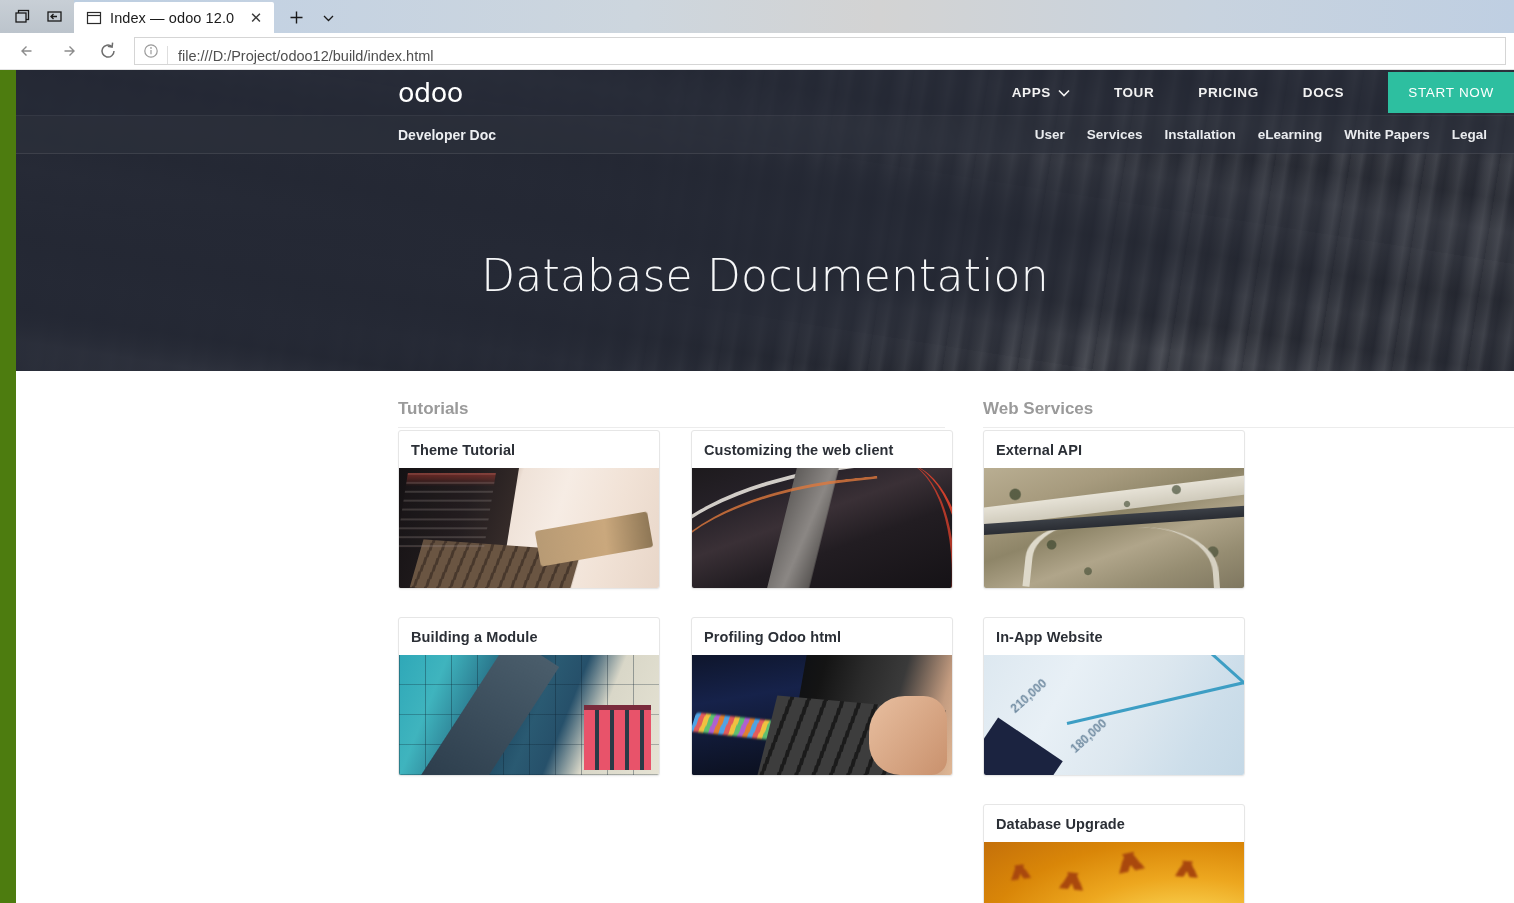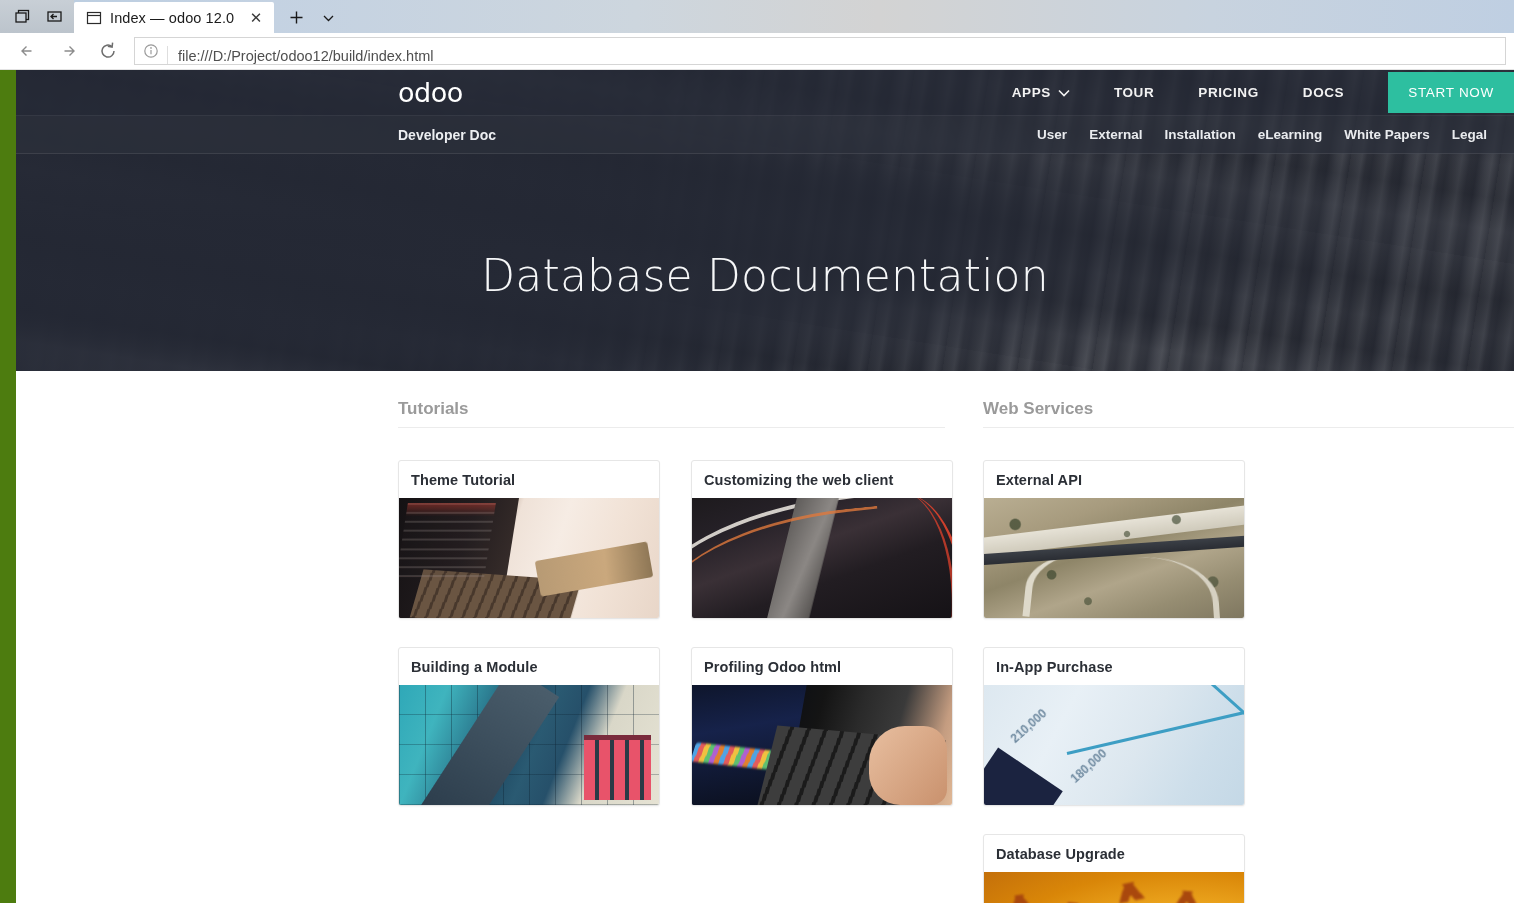--- a/index.html
+++ b/index.html
@@ -188,21 +188,21 @@
   .columns {
     display:flex;
     padding-left:382px;
     gap:0;
   }
   .col { width:585px; flex:0 0 585px; }
   .col-2 { width:547px; flex:0 0 547px; }
 
   .section-head {
     color:#9a9a9a; font-size:17px; font-weight:600;
-    padding-bottom:8px; margin-bottom:32px;
+    padding-bottom:8px; margin-bottom:2px;
     border-bottom:1px solid #ececec;
     margin-right:0;
   }
   .col .section-head { margin-right:38px; }
 
   .cards {
     display:flex; flex-wrap:wrap;
     gap:0 31px;
   }
   .card {
@@ -545,21 +545,21 @@
             <span>DOCS</span>
           </a>
           <div class="startnow">START NOW</div>
         </div>
       </div>
 
       <div class="subnav">
         <div class="subnav-brand">Developer Doc</div>
         <div class="subnav-links">
           <a class="subnav-link">User</a>
-          <a class="subnav-link">External</a>
+          <a class="subnav-link">Services</a>
           <a class="subnav-link">Installation</a>
           <a class="subnav-link">eLearning</a>
           <a class="subnav-link">White Papers</a>
           <a class="subnav-link">Legal</a>
         </div>
       </div>
 
       <div class="hero-title">Database Documentation</div>
     </div>
 
@@ -614,21 +614,21 @@
             <a class="card">
               <div class="card-title">External API</div>
               <div class="card-img img-aerial">
                 <div class="aerial-bush"></div>
                 <div class="aerial-ramp"></div>
                 <div class="aerial-ramp2"></div>
               </div>
             </a>
 
             <a class="card">
-              <div class="card-title">In-App Purchase</div>
+              <div class="card-title">In-App Website</div>
               <div class="card-img img-chart">
                 <div class="chart-lbl a">210,000</div>
                 <div class="chart-lbl b">180,000</div>
                 <div class="chart-line"></div>
                 <div class="chart-line2"></div>
               </div>
             </a>
 
             <a class="card">
               <div class="card-title">Database Upgrade</div>

